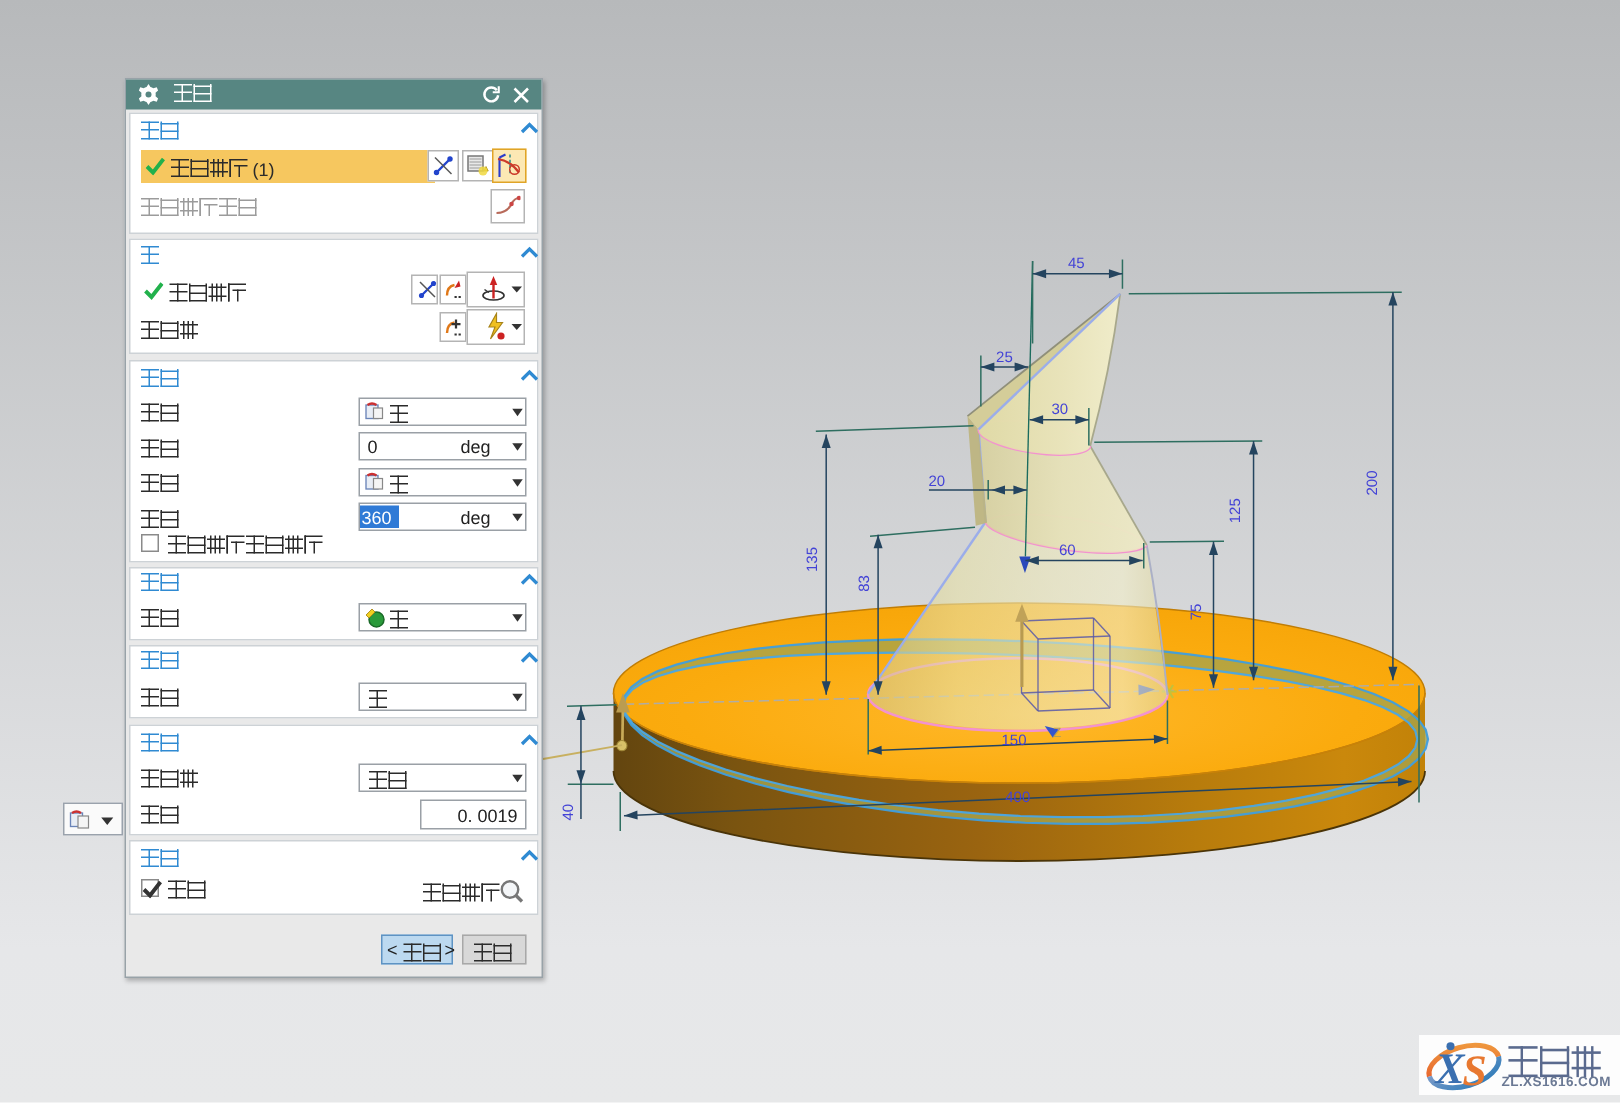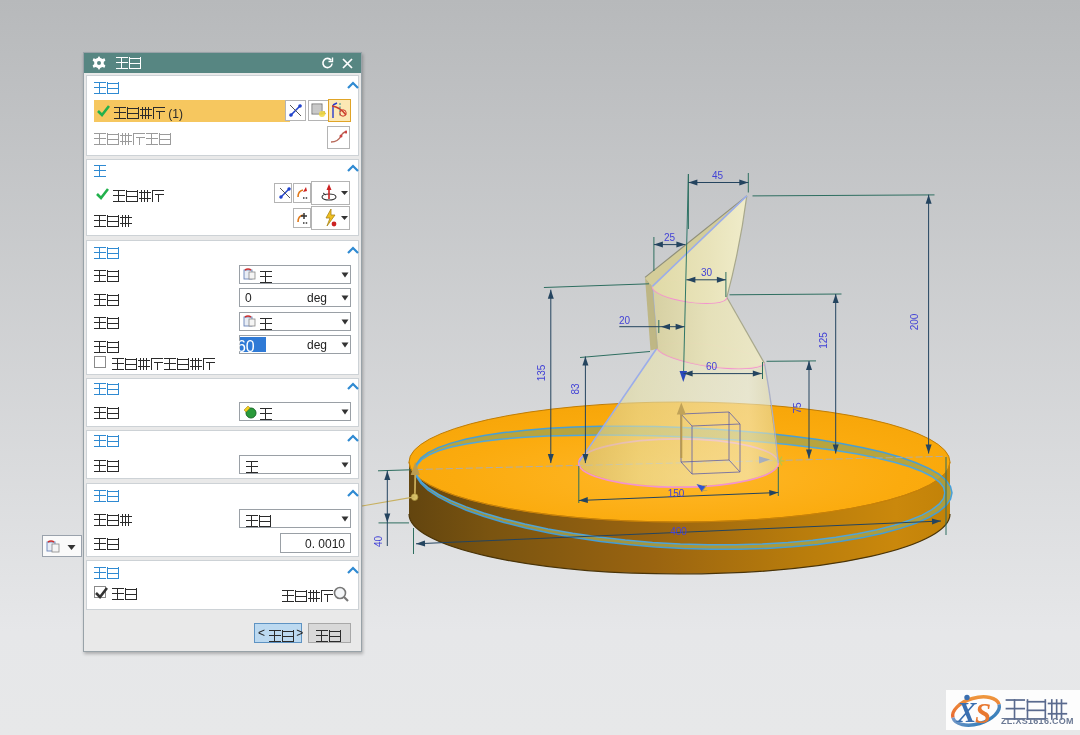--- a/index.html
+++ b/index.html
@@ -332,21 +332,21 @@
 <path d="M2 3 Q5 1 8 3" stroke="#cc3030" stroke-width="1.6" fill="none"></path>
 <rect x="6" y="5" width="6" height="7" fill="#f5f5f5" stroke="#888" stroke-width="0.8"></rect>
   </svg>
 <div class="abs dk" style="left:259px;top:314.5px"><i class="k dk va"></i></div>
 <div class="abs dk" style="left:93px;top:337.5px"><i class="k dk va"></i><i class="k dk vb"></i></div>
 <div class="abs" style="left:239px;top:334.5px;width:112px;height:19px;background:#fff;border:1px solid #9aa0a6"></div>
 <svg class="abs" style="left:341px;top:341.5px" width="8" height="6">
     <path d="M0.5 0.5 L4 5.5 L7.5 0.5" fill="#333"></path>
   </svg>
 <div class="abs" style="left:240px;top:336.5px;width:26px;height:15px;background:#2f7ad6"></div>
-<div class="abs" style="left:228px;top:337.5px;font-size:16px;color:#fff">360</div>
+<div class="abs" style="left:241px;top:337.5px;font-size:12px;color:#fff">360</div>
 <div class="abs" style="left:307px;top:337.5px;font-size:12px;color:#222">deg</div>
 <div class="cbx" style="left:94px;top:356px"></div>
 <div class="abs dk" style="left:111px;top:355px"><i class="k dk va"></i><i class="k dk vb"></i><i class="k dk vc"></i><i class="k dk vd"></i><i class="k dk va"></i><i class="k dk vb"></i><i class="k dk vc"></i><i class="k dk vd"></i></div>
 <div class="abs bl" style="left:93px;top:380px"><i class="k bl va"></i><i class="k bl vb"></i></div>
 <svg class="abs" style="left:347px;top:382px" width="12" height="9">
     <path d="M1 7 L6 2 L11 7" stroke="#2f8ad2" stroke-width="2.2" fill="none"></path>
   </svg>
 <div class="abs dk" style="left:93px;top:404px"><i class="k dk va"></i><i class="k dk vb"></i></div>
 <div class="abs" style="left:239px;top:402px;width:112px;height:19px;background:#fff;border:1px solid #9aa0a6"></div>
 <svg class="abs" style="left:243px;top:405px" width="14" height="14">
@@ -373,21 +373,21 @@
     <path d="M1 7 L6 2 L11 7" stroke="#2f8ad2" stroke-width="2.2" fill="none"></path>
   </svg>
 <div class="abs dk" style="left:93px;top:511px"><i class="k dk va"></i><i class="k dk vb"></i><i class="k dk vc"></i></div>
 <div class="abs" style="left:239px;top:509px;width:112px;height:19px;background:#fff;border:1px solid #9aa0a6"></div>
 <div class="abs dk" style="left:245px;top:512px"><i class="k dk va"></i><i class="k dk vb"></i></div>
 <svg class="abs" style="left:341px;top:516px" width="8" height="6">
     <path d="M0.5 0.5 L4 5.5 L7.5 0.5" fill="#333"></path>
   </svg>
 <div class="abs dk" style="left:93px;top:535px"><i class="k dk va"></i><i class="k dk vb"></i></div>
 <div class="abs" style="left:280px;top:533px;width:71px;height:20px;background:#fff;border:1px solid #9aa0a6"></div>
-<div class="abs" style="left:0;top:537px;width:345px;text-align:right;font-size:12px;color:#222">0. 0010</div>
+<div class="abs" style="left:0;top:537px;width:345px;text-align:right;font-size:12px;color:#222">0. 0019</div>
 <div class="abs bl" style="left:93px;top:564px"><i class="k bl va"></i><i class="k bl vb"></i></div>
 <svg class="abs" style="left:347px;top:566px" width="12" height="9">
     <path d="M1 7 L6 2 L11 7" stroke="#2f8ad2" stroke-width="2.2" fill="none"></path>
   </svg>
 <div class="cbx" style="left:94px;top:586px"></div>
 <svg class="abs" style="left:95px;top:587px" width="13" height="12">
     <path d="M1 6 L5 10 L12 1" stroke="#333" stroke-width="2.6" fill="none"></path>
   </svg>
 <div class="abs dk" style="left:111px;top:585px"><i class="k dk va"></i><i class="k dk vb"></i></div>
 <div class="abs dk" style="left:281px;top:587px"><i class="k dk va"></i><i class="k dk vb"></i><i class="k dk vc"></i><i class="k dk vd"></i></div>

